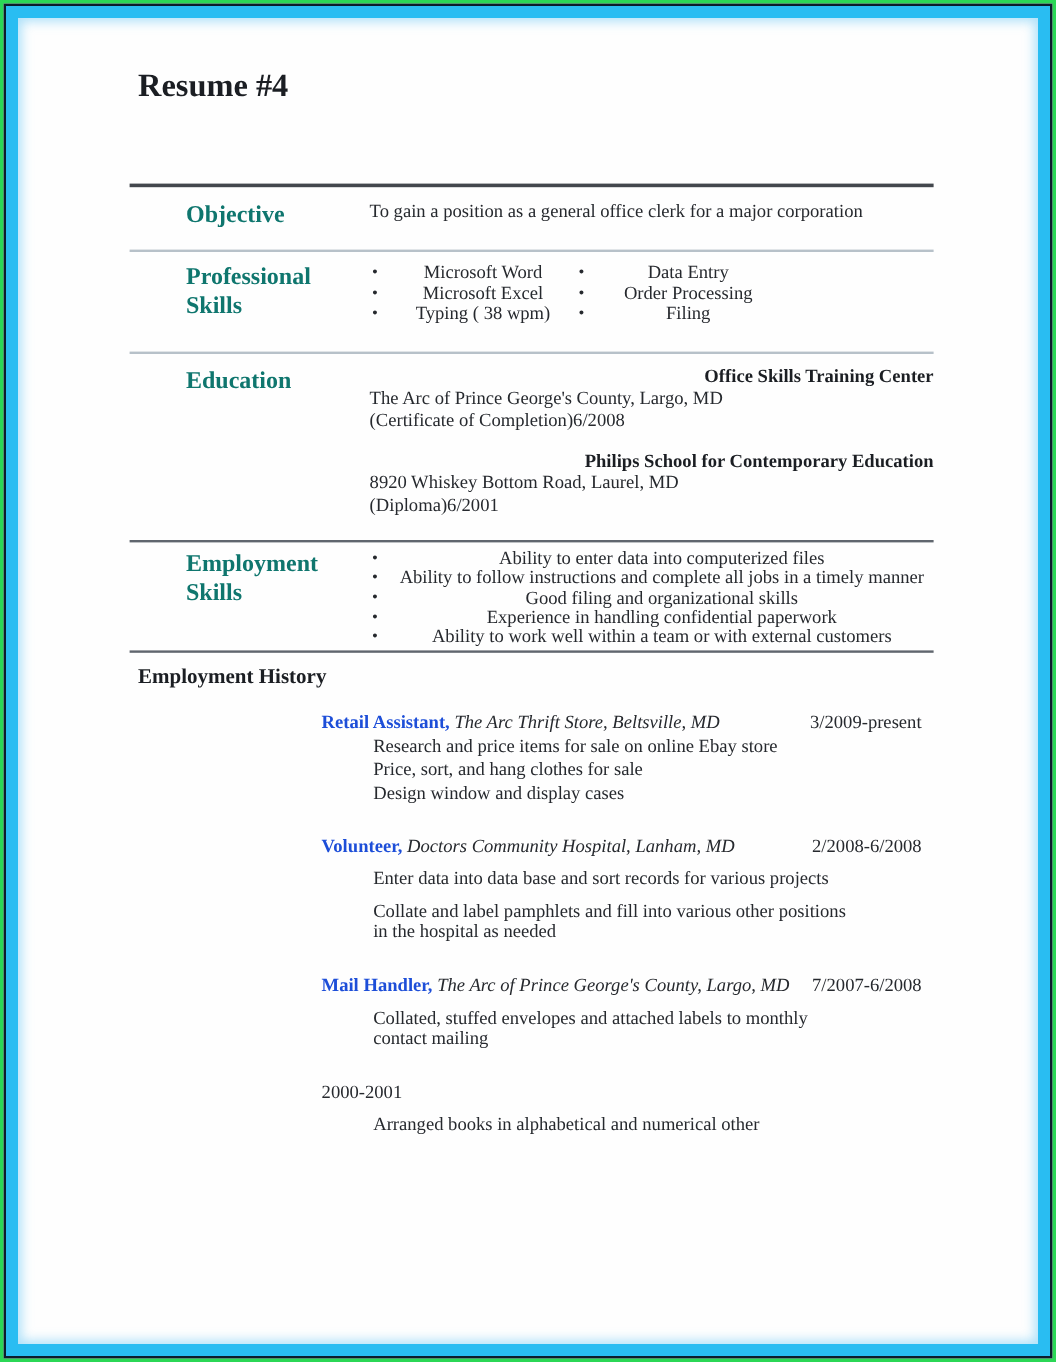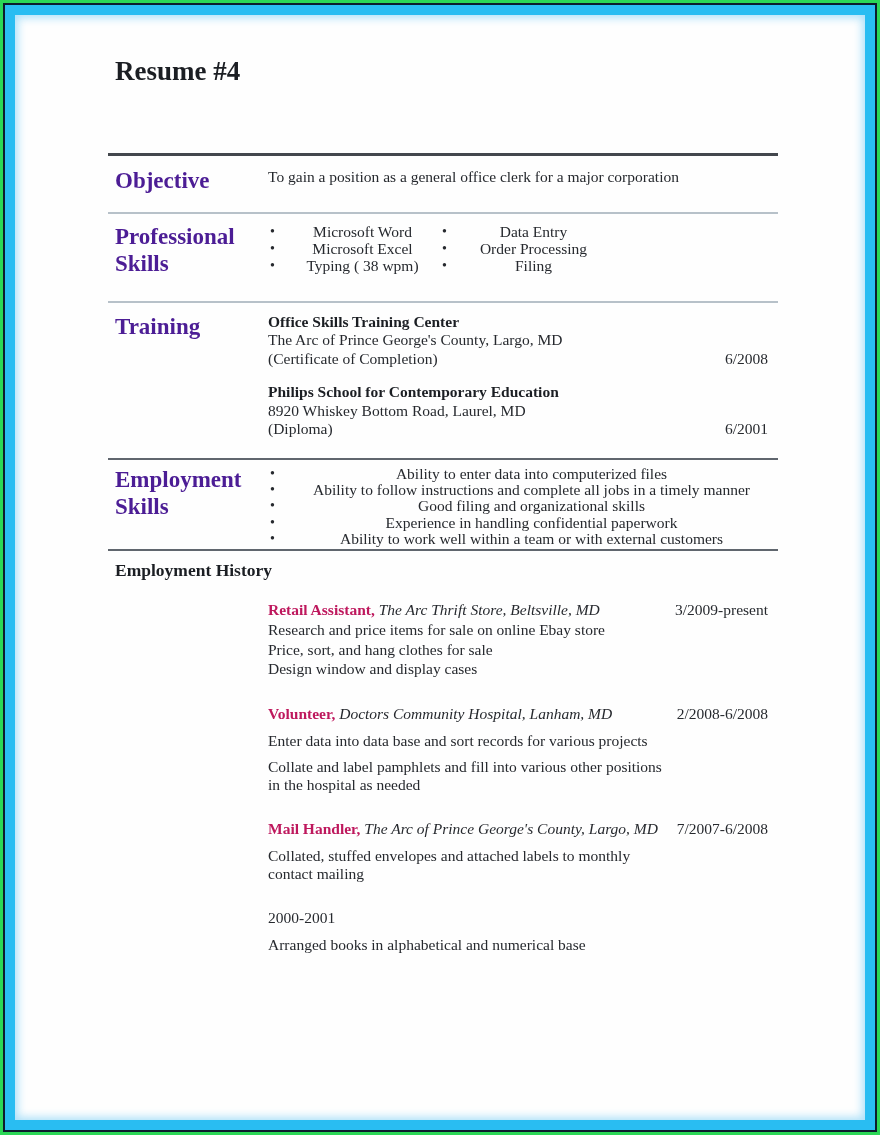--- a/index.html
+++ b/index.html
@@ -54,23 +54,24 @@
   .row-skills    { padding: 9px 0 23px; }
   .row-education { padding: 10px 0 4px; }
   .row-empskills { padding: 6px 0 2px; }
 
   .label {
     box-sizing: border-box;
     width: 160px;
     flex: 0 0 160px;
     padding-left: 7px;
     font-weight: bold;
-    font-size: 23px;
-    color: #4c1d95;
+    font-size: 20px;
+    color: #0f766e;
     line-height: 1.2;
+    margin-left: 40px;
   }
   .content { flex: 1; font-size: 15.5px; line-height: 1.24; }
 
   
   .cols { display: flex; }
   .cols ul { width: 172px; flex: 0 0 172px; }
   .cols ul:nth-child(2) { width: 170px; flex: 0 0 170px; }
   .cols ul:nth-child(3) { width: 150px; flex: 0 0 150px; }
 
   ul.blist { list-style: none; margin: 0; padding: 0; text-align: center; }
@@ -83,39 +84,39 @@
   ul.blist li::before {
     content: "\2022";
     position: absolute; left: 2px; top: 0;
     font-size: 14px;
   }
   ul.emplist li { line-height: 16.3px; }
 
   
   .edu-entry { margin-bottom: 15px; }
   .edu-line { line-height: 18.5px; }
-  .edu-school { font-weight: bold; color: #1b1e23; }
-  .edu-cred-row { display: flex; justify-content: space-between; gap: 48px; }
+  .edu-school { font-weight: bold; color: #1b1e23; text-align: right; }
+  .edu-cred-row { display: flex; justify-content: flex-start; }
   .edu-date, .job-date { padding-right: 10px; }
 
   
   .history-label {
     margin: 9px 0 0 7px;
     font-weight: bold;
     font-size: 17.5px;
     color: #1b1e23;
   }
   .jobs { margin-left: 160px; margin-top: 19px; font-size: 15.5px; }
   .job { margin-bottom: 26px; }
   .job-head { display: flex; line-height: 19px; }
   .job-main { flex: 1; padding-right: 16px; }
-  .job-title { font-weight: bold; color: #be185d; }
+  .job-title { font-weight: bold; color: #1d4ed8; }
   .job-company { font-style: italic; }
   .job-date { white-space: nowrap; }
-  .job-line { margin-top: 9px; line-height: 17.5px; max-width: 398px; }
+  .job-line { margin-top: 9px; line-height: 17.5px; max-width: 398px; margin-left: 43px; }
   .job:first-child .job-line { margin-top: 2px; }
 </style>
 </head>
 <body>
 
 <div class="frame-green">
   <div class="frame-dark">
     <div class="frame-blue">
       <div class="page">
         <div class="doc">
@@ -145,21 +146,21 @@
                   <li>Data Entry</li>
                   <li>Order Processing</li>
                   <li>Filing</li>
                 </ul>
               </div>
           </section>
 
           <hr class="rule r-light">
 
           <section class="row row-education">
-            <div class="label">Training</div>
+            <div class="label">Education</div>
             <div class="content" id="edu-entries">
                 <div class="edu-entry">
                   <div class="edu-line edu-school">Office Skills Training Center</div>
                   <div class="edu-line">The Arc of Prince George's County, Largo, MD</div>
                   <div class="edu-line edu-cred-row">
                     <span>(Certificate of Completion)</span>
                     <span class="edu-date">6/2008</span>
                   </div>
                 </div>
                 <div class="edu-entry">
@@ -214,21 +215,21 @@
                   <div class="job-head">
                     <div class="job-main"><span class="job-title">Mail Handler, </span><span class="job-company">The Arc of Prince George's County, Largo, MD</span></div>
                     <span class="job-date">7/2007-6/2008</span>
                   </div>
                   <div class="job-line">Collated, stuffed envelopes and attached labels to monthly contact mailing</div>
                 </div>
                 <div class="job">
                   <div class="job-head">
                     <span class="job-date">2000-2001</span>
                   </div>
-                  <div class="job-line">Arranged books in alphabetical and numerical base</div>
+                  <div class="job-line">Arranged books in alphabetical and numerical other</div>
                 </div>
               </div>
           </section>
 
         </div>
       </div>
     </div>
   </div>
 </div>
 

